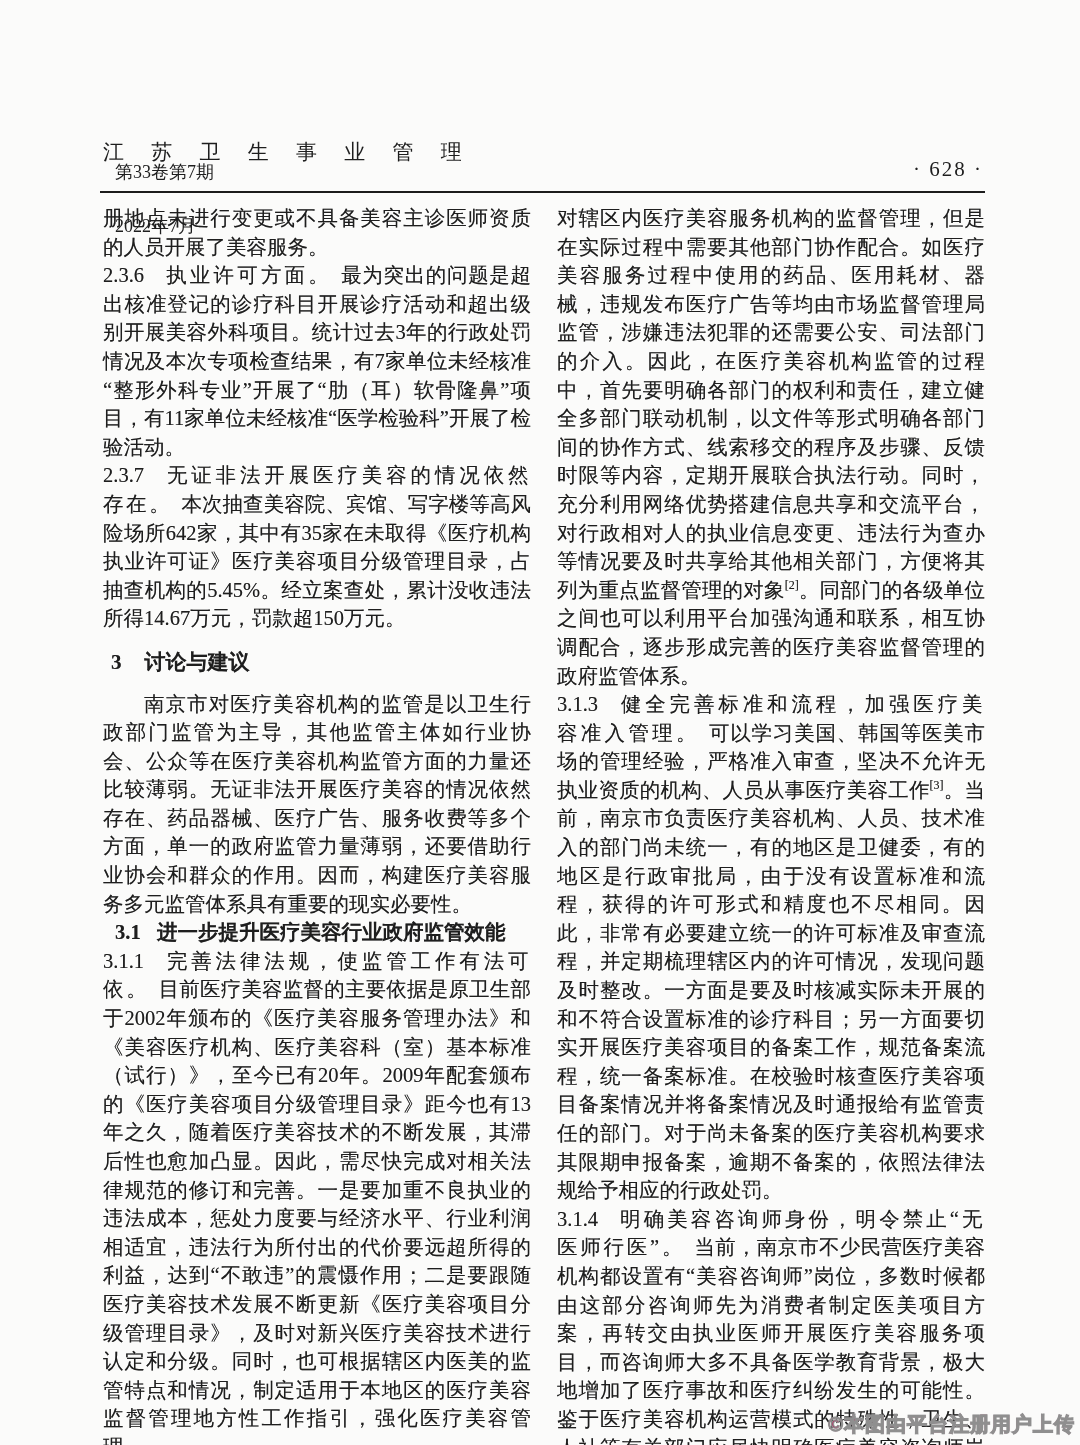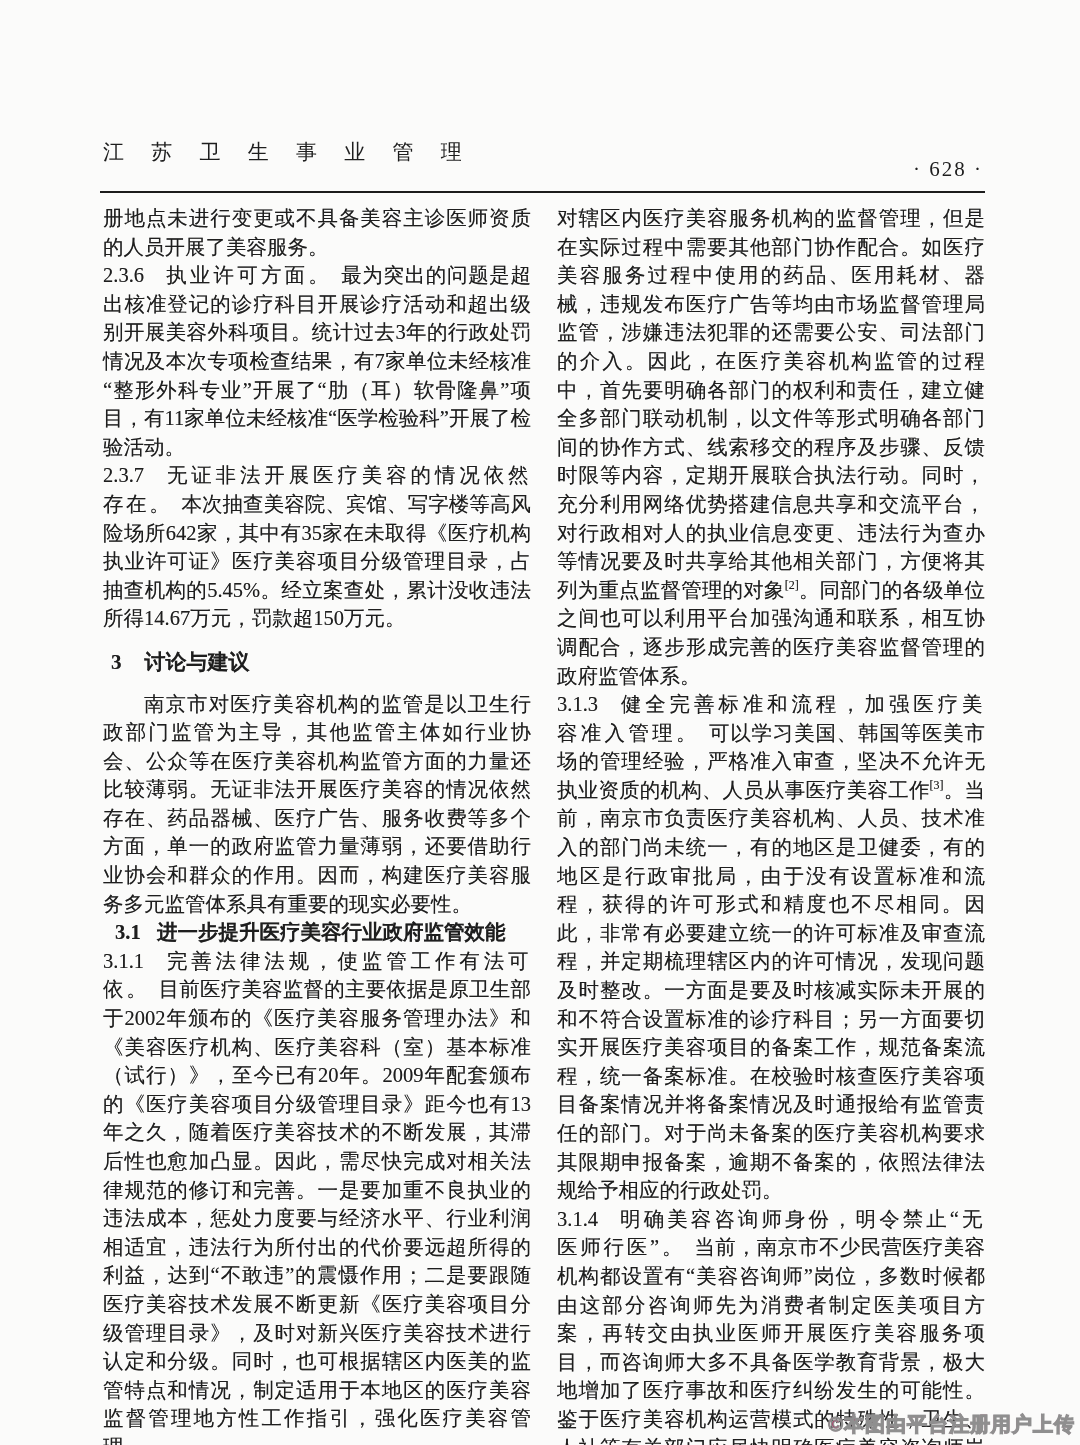--- a/index.html
+++ b/index.html
@@ -60,20 +60,24 @@
     font-size:20px; font-weight:bold; letter-spacing:1px;
     color:#be185d;
     -webkit-text-stroke:1.1px #8f8f8f;
     text-shadow:0 0 1px #aaa;
   }
 </style>
 </head>
 <body>
 
 <div class="header">
+  <div class="header-left">
+    <div>第33卷第7期</div>
+    <div>2022年7月</div>
+  </div>
   <div class="header-center">江 苏 卫 生 事 业 管 理</div>
   <div class="header-right">· 628 ·</div>
 </div>
 <div class="header-rule"></div>
 
 <div class="columns">
   <div class="column" id="col-left">
       <p class="para body"><span>册地点未进行变更或不具备美容主诊医师资质的人员开展了美容服务。</span></p>
       <p class="para numbered"><span class="label">2.3.6</span><span class="run-in-title">执业许可方面。</span><span>最为突出的问题是超出核准登记的诊疗科目开展诊疗活动和超出级别开展美容外科项目。统计过去3年的行政处罚情况及本次专项检查结果，有7家单位未经核准“整形外科专业”开展了“肋（耳）软骨隆鼻”项目，有11家单位未经核准“医学检验科”开展了检验活动。</span></p>
       <p class="para numbered"><span class="label">2.3.7</span><span class="run-in-title">无证非法开展医疗美容的情况依然存在。</span><span>本次抽查美容院、宾馆、写字楼等高风险场所642家，其中有35家在未取得《医疗机构执业许可证》医疗美容项目分级管理目录，占抽查机构的5.45%。经立案查处，累计没收违法所得14.67万元，罚款超150万元。</span></p>

